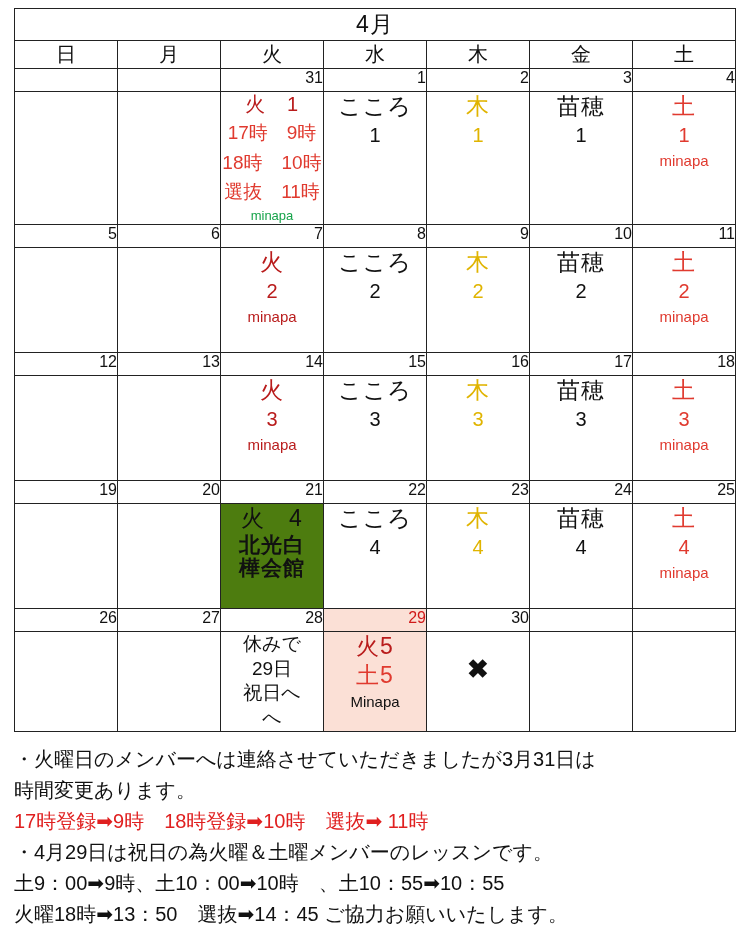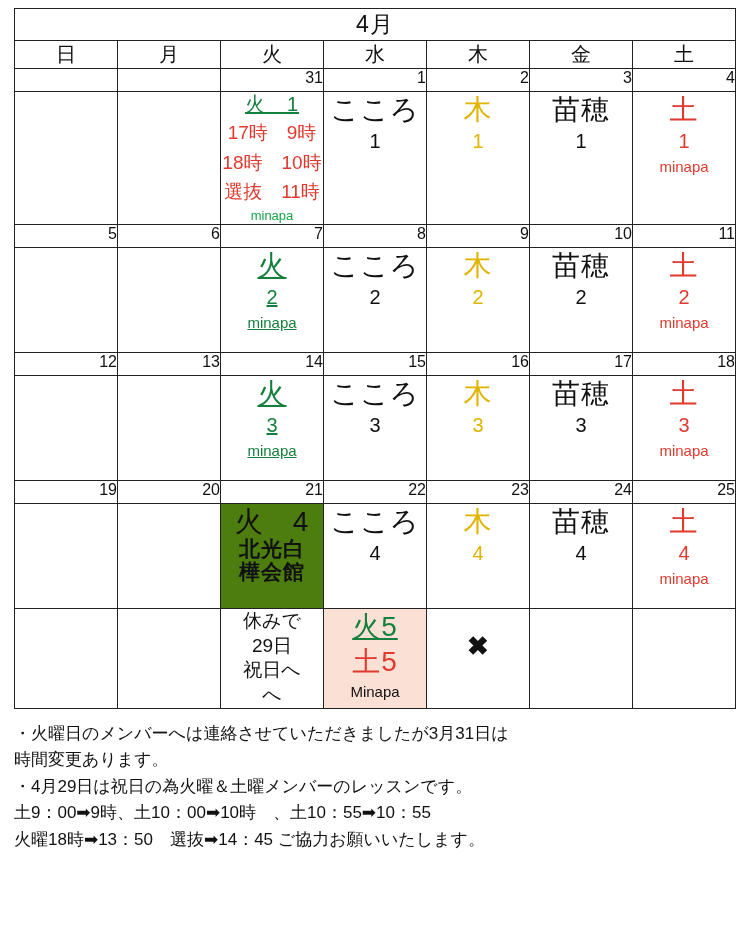--- a/index.html
+++ b/index.html
@@ -59,34 +59,34 @@
     text-align: center;
     font-size: 19px;
     line-height: 1.25;
     padding: 5px 2px 4px 2px;
   }
   .body-cell.small {
     height: 92px;
   }
   .lbl {
     display: block;
-    font-size: 28px;
+    font-size: 23px;
     letter-spacing: 1px;
   }
   .num {
     display: block;
     font-size: 20px;
     margin-top: 2px;
   }
   .minapa {
     display: block;
     font-size: 15px;
     margin-top: 4px;
   }
-  .g { color: #15803d; text-decoration: underline; }
+  .g { color: #b91c1c; }
   .y { color: #e0b400; }
   .r { color: #e03a2f; }
   .k { color: #111111; }
   .tue1 .lbl { font-size: 20px; }
   .tue1-lines {
     display: block;
     color: #e03a2f;
     font-size: 19px;
     line-height: 1.45;
     margin-top: 2px;
@@ -100,40 +100,39 @@
   .hl-yellow {
     background: #4d7c0f;
   }
   .hl-yellow .lbl, .hl-yellow .num { color: #111111; }
   .venue {
     display: block;
     font-size: 21px;
     font-weight: bold;
     line-height: 1.12;
     letter-spacing: 1px;
-    font-family: Liberation Mono, monospace;
   }
   .hl-pink {
     background: #fbe0d6;
   }
   .dnum.pinkbg { background: #fbe0d6; color: #d01a1a; }
   .rest {
     display: block;
     font-size: 19px;
     line-height: 1.3;
   }
   .cross {
     display: block;
     font-size: 26px;
     line-height: 2.9;
     font-weight: bold;
   }
   .notes {
     margin-top: 12px;
-    font-size: 17px;
+    font-size: 20px;
     line-height: 1.5;
   }
   .notes p {
     margin: 0 0 1px 0;
   }
   .notes .red {
     color: #e02020;
   }
 </style>
 </head>
@@ -297,20 +296,29 @@
           <span class="num k">4</span>
         </td>
         <td class="body-cell">
           <span class="lbl r">土</span>
           <span class="num r">4</span>
           <span class="minapa r">minapa</span>
         </td>
       </tr>
 
       <tr>
+        <td class="dnum">26</td>
+        <td class="dnum">27</td>
+        <td class="dnum">28</td>
+        <td class="dnum pinkbg">29</td>
+        <td class="dnum">30</td>
+        <td class="dnum"></td>
+        <td class="dnum"></td>
+      </tr>
+      <tr>
         <td class="body-cell small"></td>
         <td class="body-cell small"></td>
         <td class="body-cell small">
           <span class="rest">休みで</span>
           <span class="rest">29日</span>
           <span class="rest">祝日へ</span>
           <span class="rest">へ</span>
         </td>
         <td class="body-cell small hl-pink">
           <span class="lbl g">火5</span>
@@ -322,18 +330,19 @@
         </td>
         <td class="body-cell small"></td>
         <td class="body-cell small"></td>
       </tr>
     </tbody>
   </table>
 
   <div class="notes">
     <p>・火曜日のメンバーへは連絡させていただきましたが3月31日は</p>
     <p>時間変更あります。</p>
+    <p class="red">17時登録➡9時　18時登録➡10時　選抜➡ 11時</p>
     <p>・4月29日は祝日の為火曜＆土曜メンバーのレッスンです。</p>
     <p>土9：00➡9時、土10：00➡10時　、土10：55➡10：55</p>
     <p>火曜18時➡13：50　選抜➡14：45 ご協力お願いいたします。</p>
   </div>
 
 </div>
 
 </body></html>

